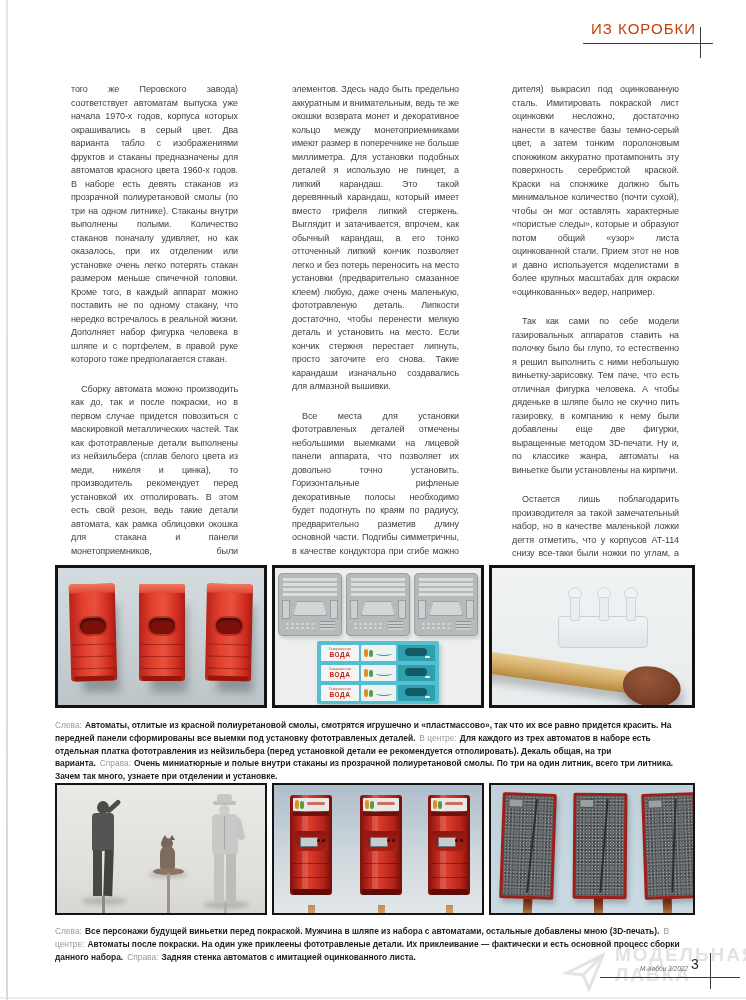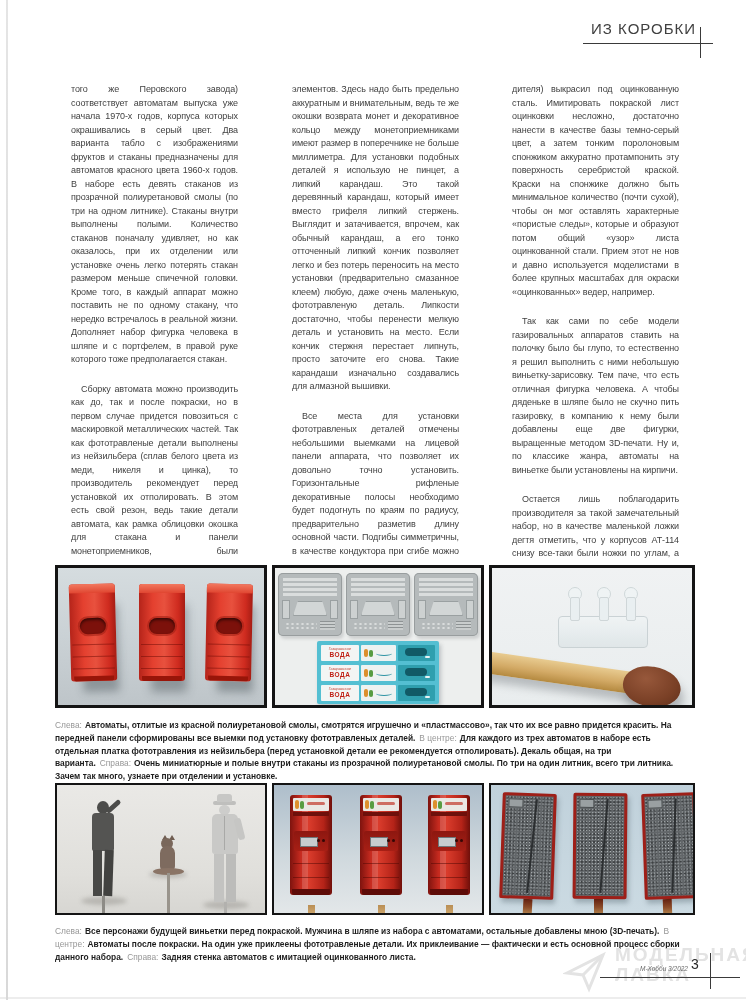--- a/index.html
+++ b/index.html
@@ -3,21 +3,21 @@
 <meta charset="utf-8">
 <style>
   html,body{margin:0;padding:0;background:#ffffff;}
   .page{position:relative;width:746px;height:1000px;background:#ffffff;overflow:hidden;
         font-family:"Liberation Sans","DejaVu Sans",sans-serif;}
   .edge-left{position:absolute;left:6px;top:0;width:2px;height:100%;
              background:linear-gradient(180deg,#cfcfcf,#b9b9b9);opacity:.55;}
   .edge-bottom{position:absolute;left:0;bottom:1px;width:100%;height:2px;background:#d6d6d6;opacity:.45;}
 
   
-  .hdr-title{position:absolute;top:20px;right:50px;font-size:15px;color:#404040;
+  .hdr-title{position:absolute;top:20px;right:50px;font-size:15px;color:#c2410c;
              letter-spacing:1px;white-space:nowrap;}
   .hdr-rule{position:absolute;top:43px;left:583px;width:130px;height:1px;background:#3a3a3a;}
   .hdr-tick{position:absolute;top:27px;left:700px;width:1px;height:31px;background:#3a3a3a;}
 
   
   .col{position:absolute;top:67px;width:199px;height:492px;overflow:hidden;
        font-size:9px;line-height:13.5px;letter-spacing:-0.1px;color:#3f3f3f;text-align:justify;}
   .col1{left:55px;} .col2{left:276px;} .col3{left:496px;}
   .body-p{margin:16px;}
   .ind{text-indent:10px;}

